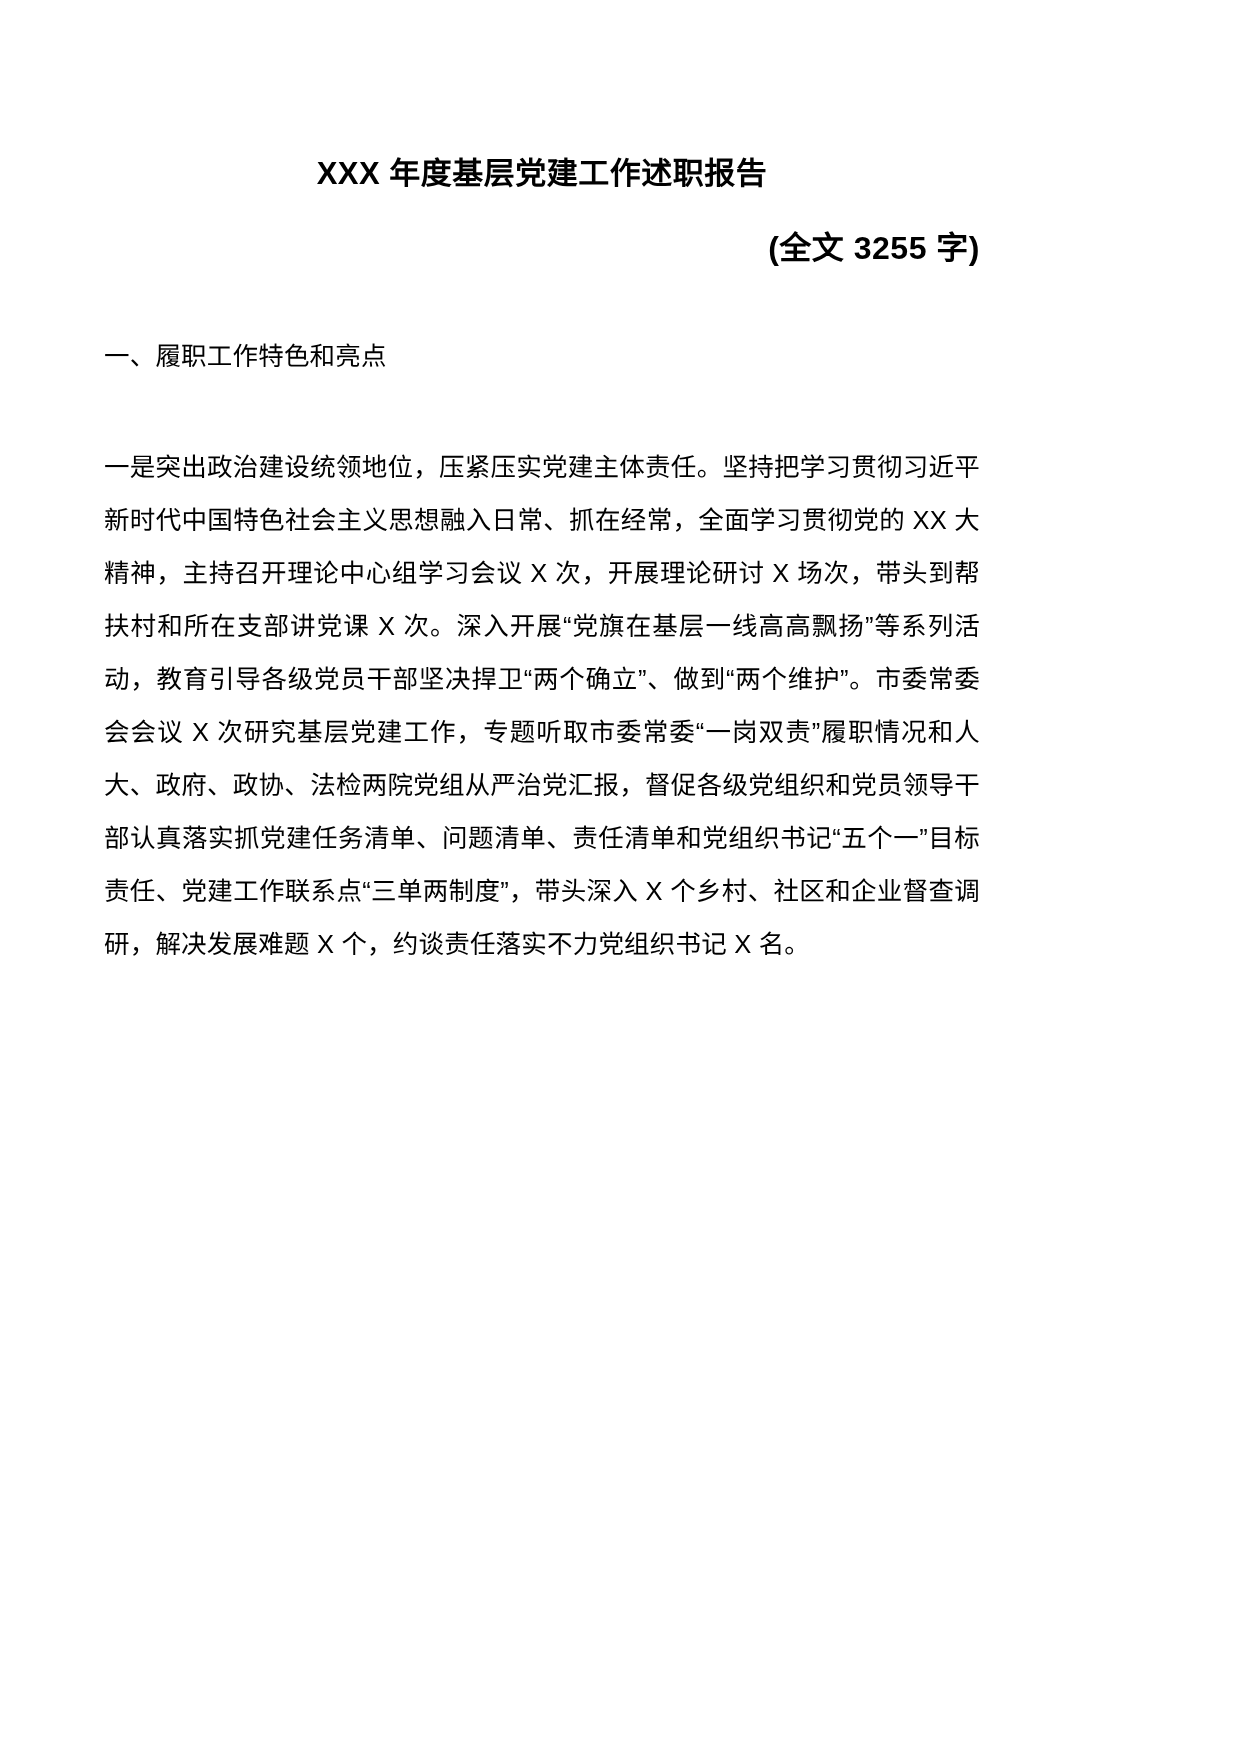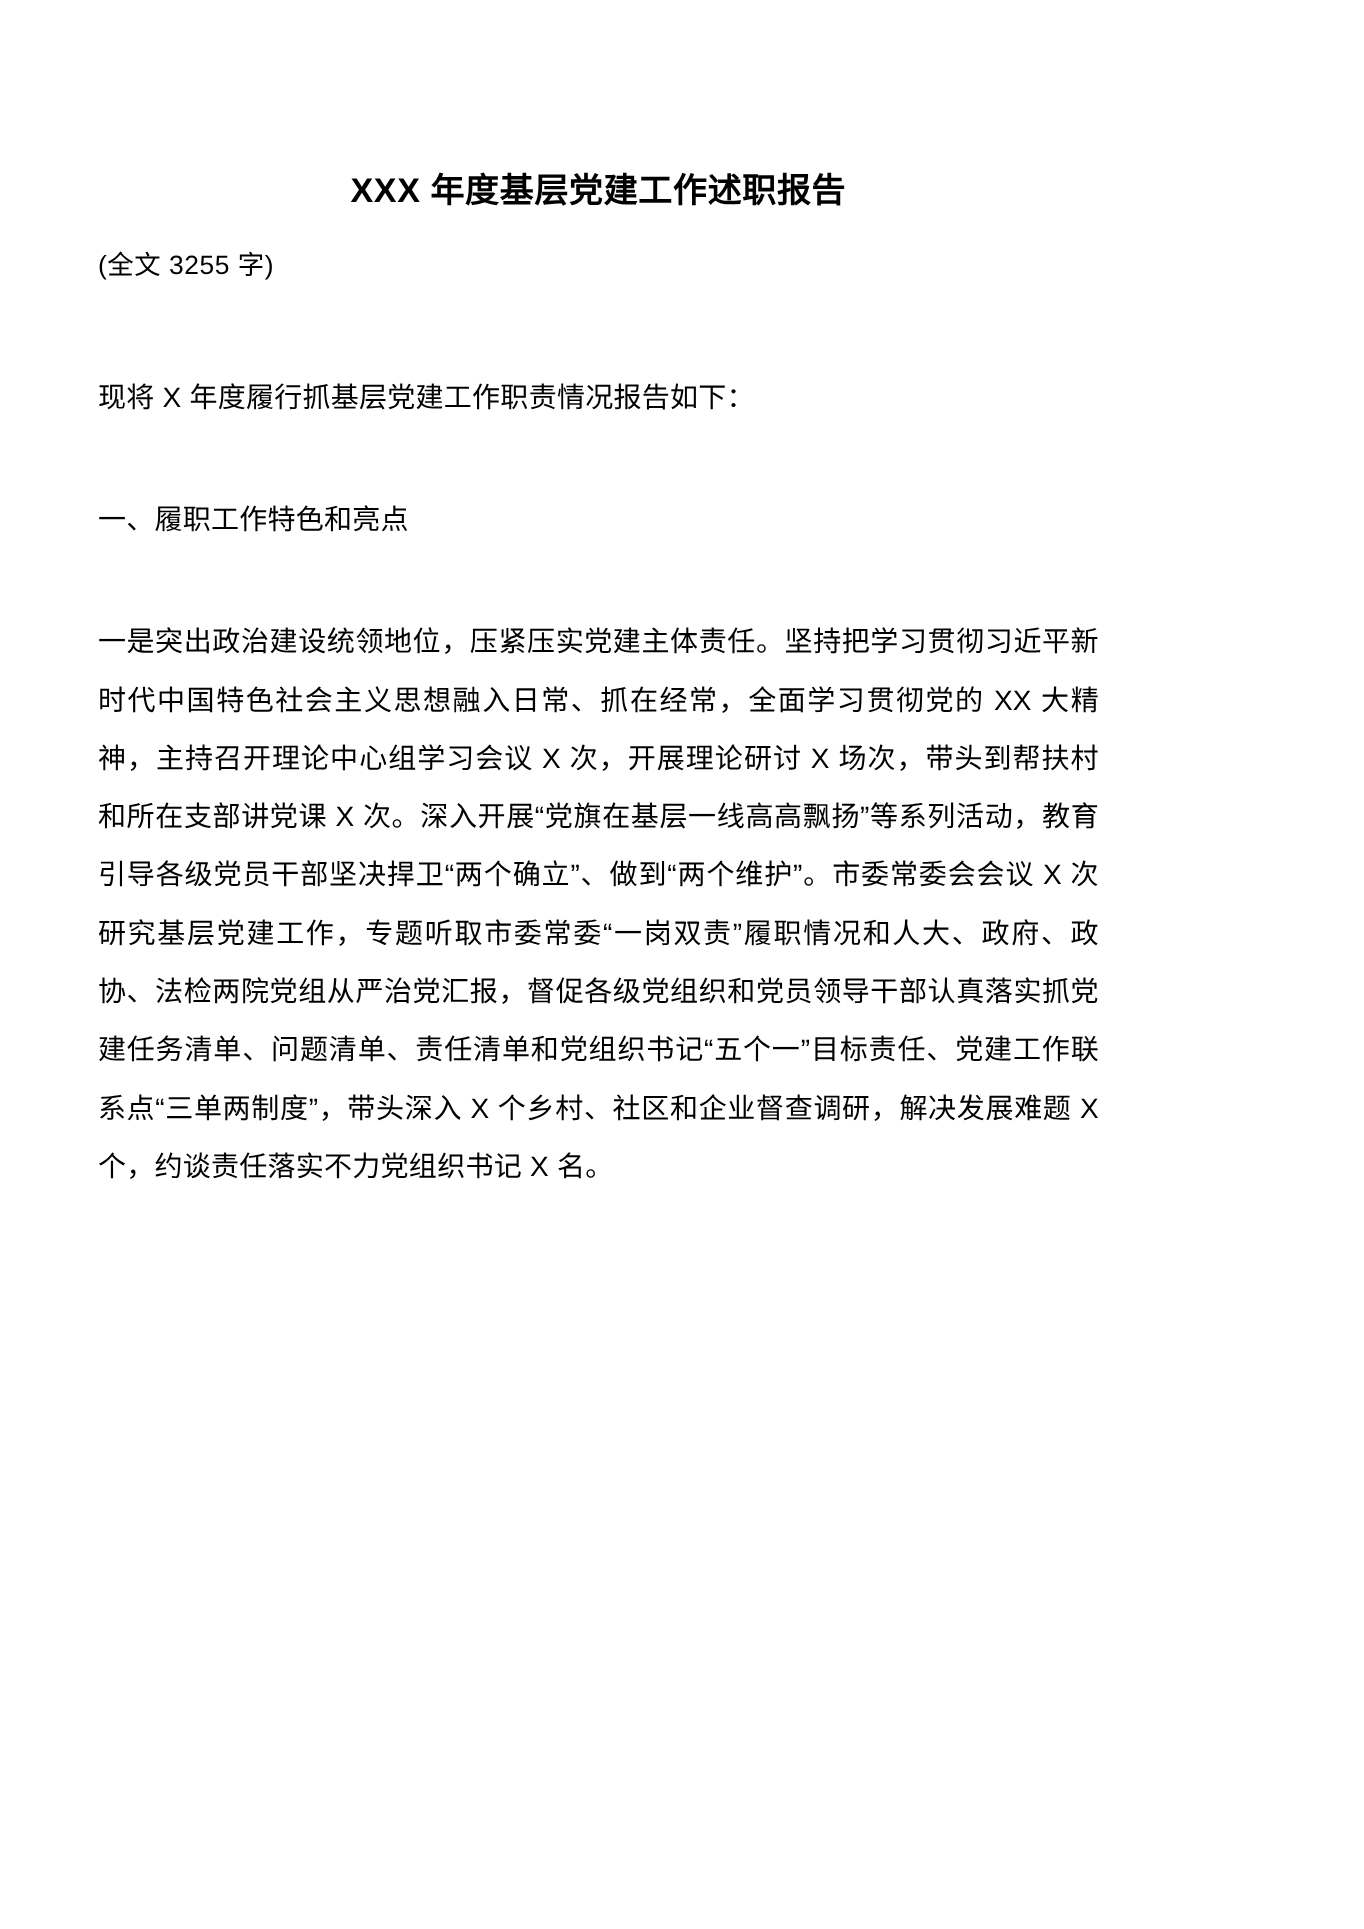--- a/index.html
+++ b/index.html
@@ -13,38 +13,37 @@
     height: 1754px;
     overflow: hidden;
     font-family: "Liberation Sans", "DejaVu Sans", sans-serif;
     color: #000000;
     -webkit-font-smoothing: antialiased;
   }
   .page {
     box-sizing: border-box;
     width: 1140px;
     height: 1754px;
-    padding: 150px 160px 0 70px;
+    padding: 150px 160px 0 104px;
     background: #ffffff;
     position: relative;
-    margin-left: 19px;
   }
   .doc-title {
     text-align: center;
     font-weight: bold;
     font-size: 31px;
     line-height: 1.55;
     letter-spacing: 0.5px;
     margin: 0;
     padding: 0;
   }
   .doc-subtitle {
-    text-align: left;
-    font-weight: normal;
-    font-size: 24px;
+    text-align: right;
+    font-weight: bold;
+    font-size: 32px;
     line-height: 1.5;
     letter-spacing: 0.5px;
     margin: 26px 0 0 0;
     padding: 0;
   }
   .lead-para,
   .section-heading,
   .body-para {
     font-size: 25.5px;
     line-height: 2.08;
@@ -70,20 +69,19 @@
 </style>
 </head>
 <body>
 
 <div class="page">
 
   <h1 class="doc-title">XXX 年度基层党建工作述职报告</h1>
 
   <h2 class="doc-subtitle">(全文 3255 字)</h2>
 
-  <p class="lead-para">现将 X 年度履行抓基层党建工作职责情况报告如下：</p>
 
   <p class="section-heading">一、履职工作特色和亮点</p>
 
   <p class="body-para">一是突出政治建设统领地位，压紧压实党建主体责任。坚持把学习贯彻习近平新时代中国特色社会主义思想融入日常、抓在经常，全面学习贯彻党的 XX 大精神，主持召开理论中心组学习会议 X 次，开展理论研讨 X 场次，带头到帮扶村和所在支部讲党课 X 次。深入开展“党旗在基层一线高高飘扬”等系列活动，教育引导各级党员干部坚决捍卫“两个确立”、做到“两个维护”。市委常委会会议 X 次研究基层党建工作，专题听取市委常委“一岗双责”履职情况和人大、政府、政协、法检两院党组从严治党汇报，督促各级党组织和党员领导干部认真落实抓党建任务清单、问题清单、责任清单和党组织书记“五个一”目标责任、党建工作联系点“三单两制度”，带头深入 X 个乡村、社区和企业督查调研，解决发展难题 X 个，约谈责任落实不力党组织书记 X 名。</p>
 
 
 </div>
 
 </body></html>

